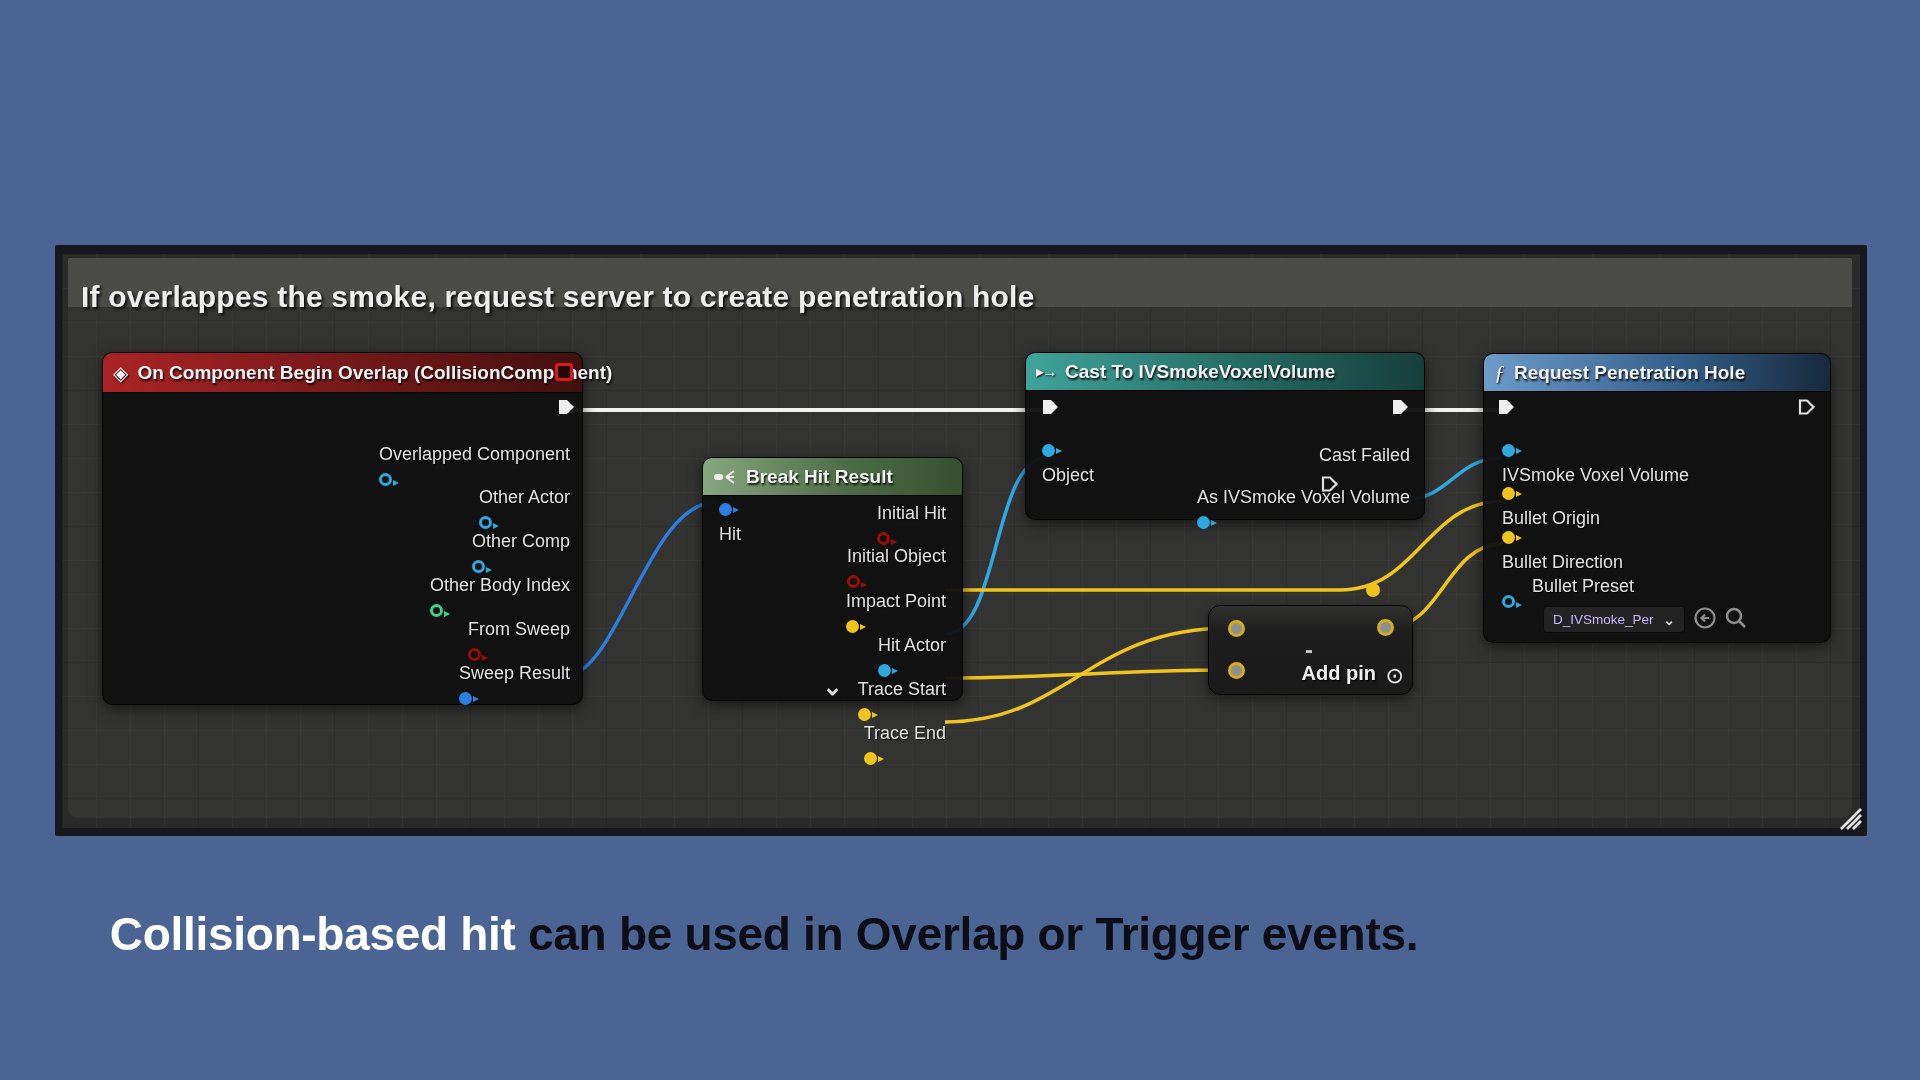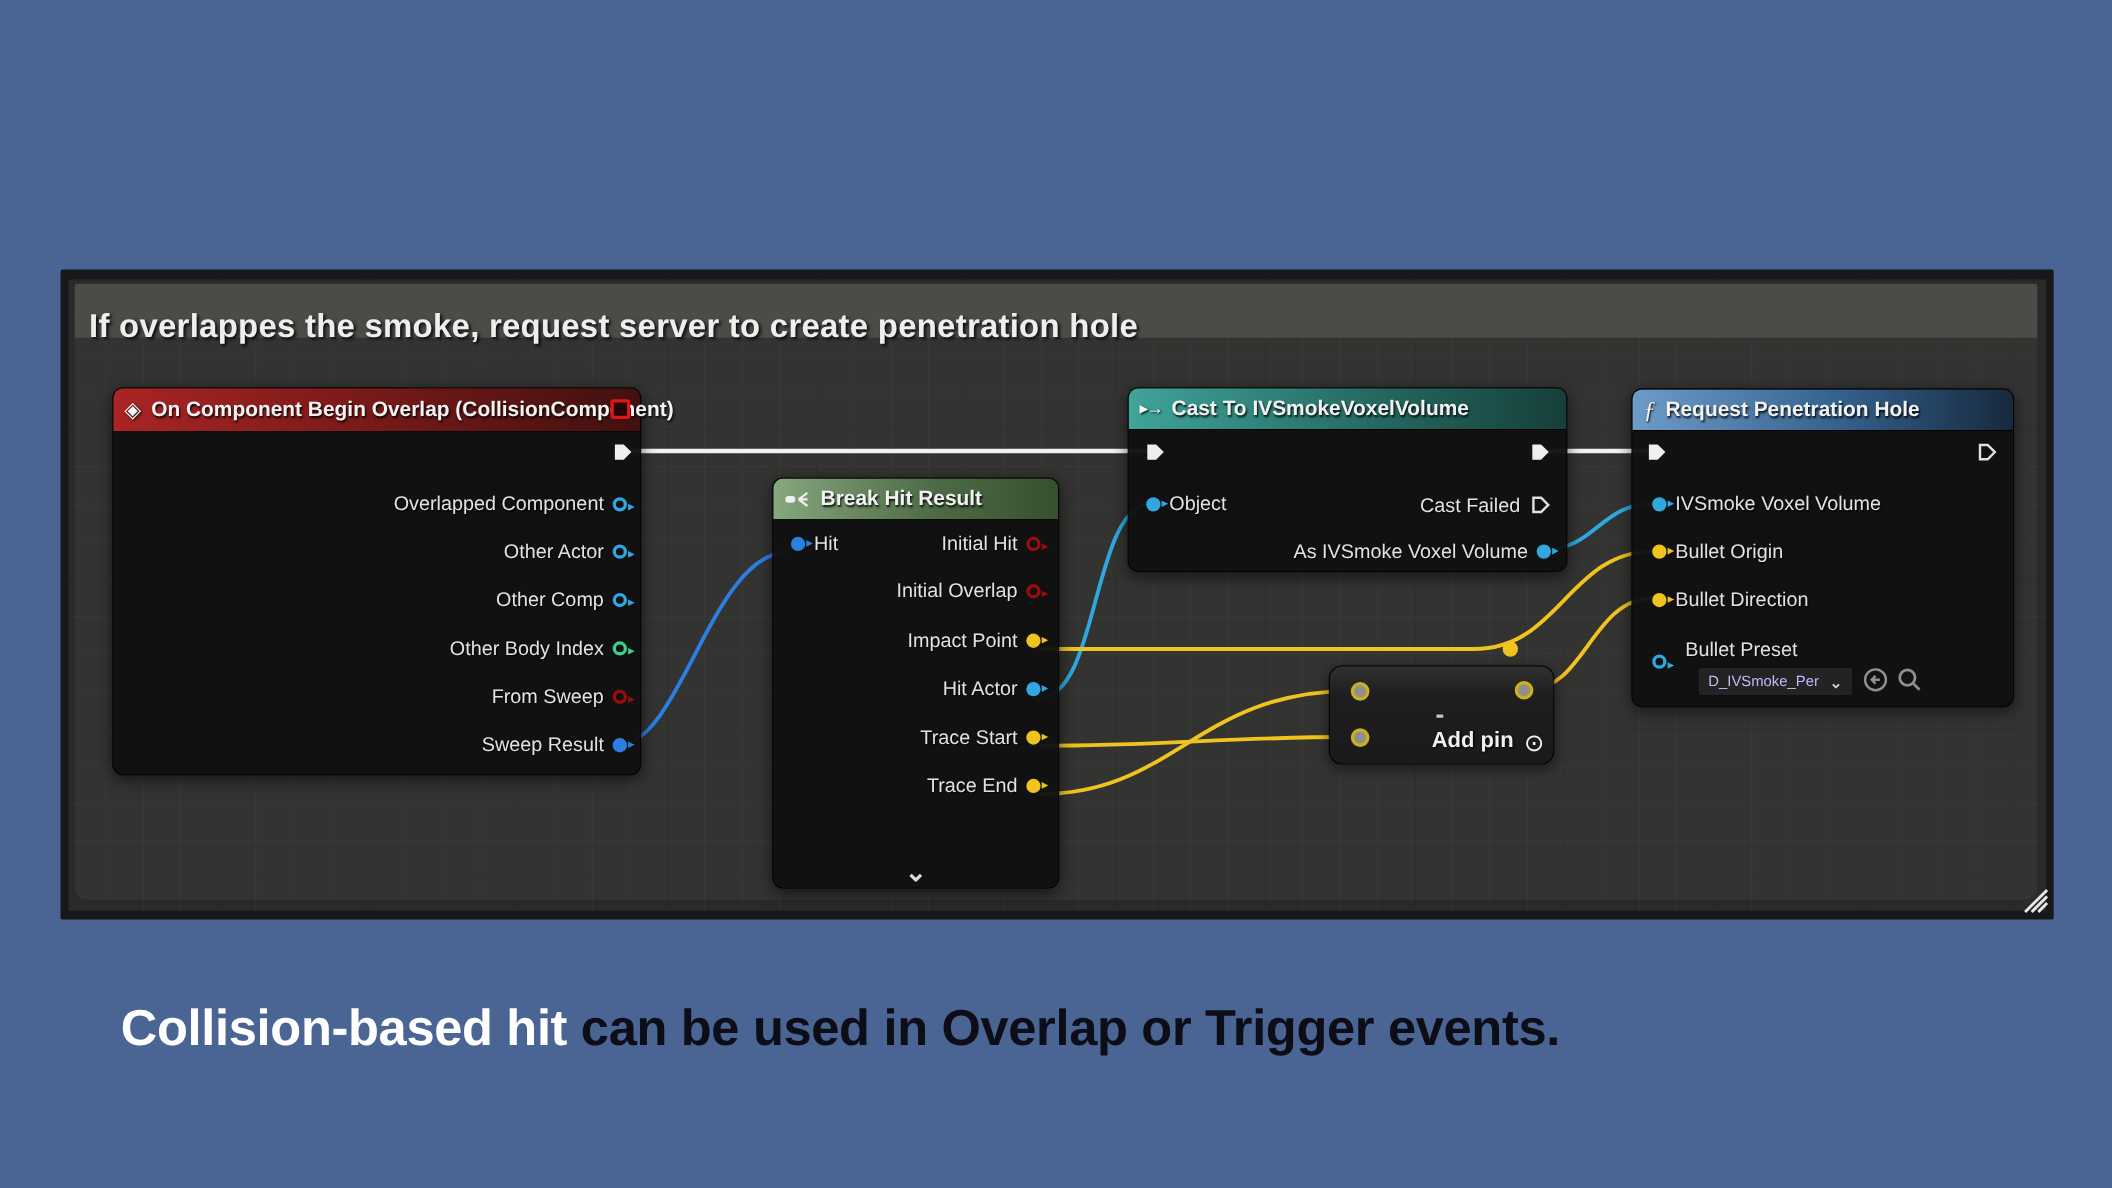--- a/index.html
+++ b/index.html
@@ -30,22 +30,22 @@
   .nhead{position:absolute;left:0;top:0;right:0;height:40px;border-radius:9px 9px 0 0;
         display:flex;align-items:center;padding:0 10px;gap:9px;border-bottom:1px solid #000;}
   .nhead .ntitle{font-size:19px;font-weight:bold;color:#f2f2f2;white-space:nowrap;
         text-shadow:1px 2px 2px rgba(0,0,0,0.9);}
   .hicon{color:#f5f5f5;font-size:20px;line-height:1;text-shadow:1px 1px 2px #000;}
   .head-event{background:linear-gradient(to right,#aa2424,#7c1a1a 45%,#411010);}
   .head-break{background:linear-gradient(to right,#87a77f,#4e6c47 55%,#36502f);}
   .head-cast{background:linear-gradient(to right,#3fa499,#23655d 60%,#163f3a);}
   .head-func{background:linear-gradient(to right,#6e9cc8,#34608c 55%,#17293d);}
 
-  .prow{position:absolute;height:28px;display:flex;align-items:center;gap:8px;
-        white-space:nowrap;}
+  .prow{position:absolute;height:28px;display:flex;align-items:flex-start;gap:8px;
+        white-space:nowrap;flex-direction:column;}
   .prow .plabel{font-size:18px;color:#e2e2e2;text-shadow:1px 1px 1px rgba(0,0,0,0.8);}
   .prow.in{left:16px;}
   .prow.out{right:12px;}
 
   .pin{width:13px;height:13px;border-radius:50%;position:relative;flex:none;}
   .pin.hollow{border:3px solid var(--c);}
   .pin.filled{background:var(--c);}
   .pin::after{content:"";position:absolute;left:14px;top:3.5px;width:0;height:0;
         border-left:6px solid var(--c);border-top:3px solid transparent;
         border-bottom:3px solid transparent;}
@@ -148,38 +148,38 @@
     <div class="prow out" style="top:266px;">
       <span class="plabel">From Sweep</span>
       <span class="pin hollow" style="--c:#9a0d0d"></span>
     </div>
     <div class="prow out" style="top:310px;">
       <span class="plabel">Sweep Result</span>
       <span class="pin filled" style="--c:#2b7fe0"></span>
     </div>
   </div>
 
-  <div class="node" style="left:702px;top:434px;width:261px;height:374px;">
+  <div class="node" style="left:702px;top:457px;width:261px;height:244px;">
     <div class="nhead head-break" style="height:38px;">
       <svg width="24" height="16" viewBox="0 0 24 16">
         <rect x="1" y="5" width="9" height="6" rx="3" fill="#eeeeee"></rect>
         <path d="M13 8 L21 2 M13 8 L21 8 M13 8 L21 14" stroke="#eeeeee" stroke-width="2" fill="none"></path>
       </svg>
       <span class="ntitle">Break Hit Result</span>
     </div>
     <div class="prow in" style="top:45px;">
       <span class="pin filled" style="--c:#2b7fe0"></span>
       <span class="plabel">Hit</span>
     </div>
     <div class="prow out" style="top:45px;right:16px;">
       <span class="plabel">Initial Hit</span>
       <span class="pin hollow" style="--c:#9a0d0d"></span>
     </div>
     <div class="prow out" style="top:88px;right:16px;">
-      <span class="plabel">Initial Overlap</span>
+      <span class="plabel">Initial Object</span>
       <span class="pin hollow" style="--c:#9a0d0d"></span>
     </div>
     <div class="prow out" style="top:133px;right:16px;">
       <span class="plabel">Impact Point</span>
       <span class="pin filled" style="--c:#f0c41e"></span>
     </div>
     <div class="prow out" style="top:177px;right:16px;">
       <span class="plabel">Hit Actor</span>
       <span class="pin filled" style="--c:#2fa8e0"></span>
     </div>

